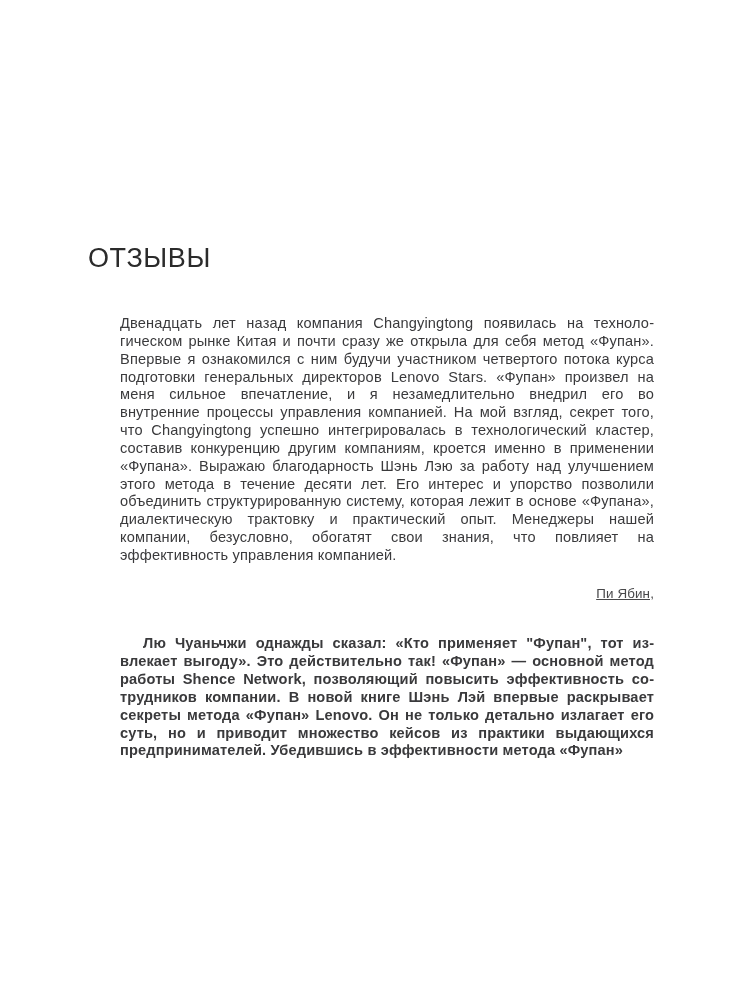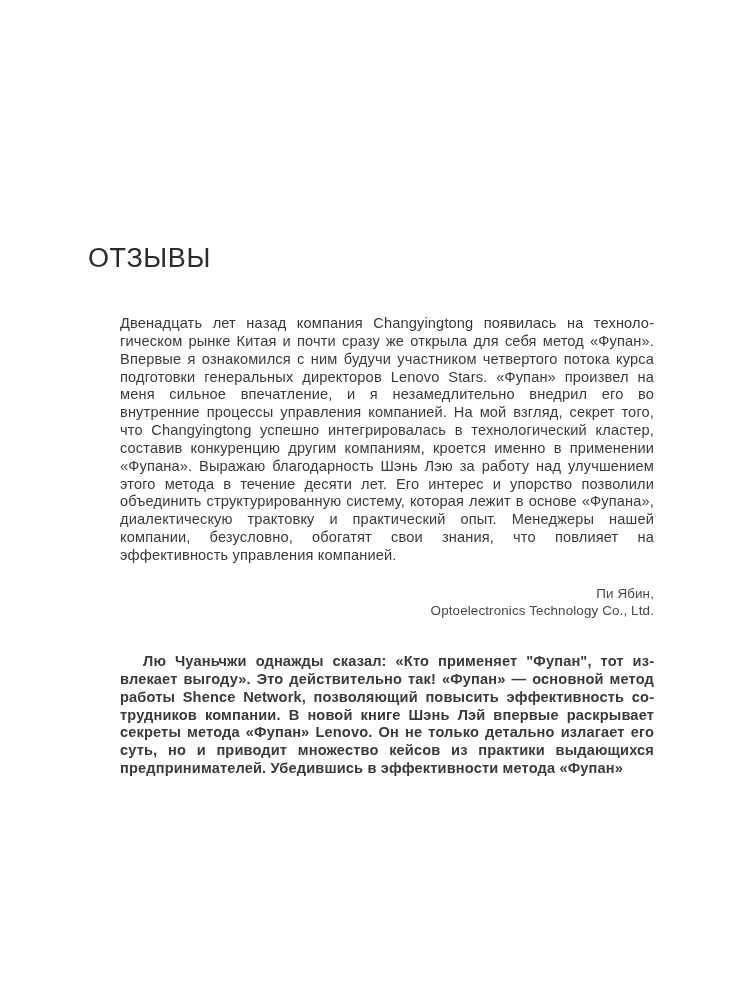--- a/index.html
+++ b/index.html
@@ -76,20 +76,21 @@
     text-align: right;
     font-size: 13.4px;
     line-height: 17.6px;
     color: #48484a;
     letter-spacing: 0.01em;
   }
 
   .attribution .attr-line {
     display: block;
     white-space: nowrap;
+    text-decoration: underline;
   }
 
   .second-para-wrap {
     padding-top: 33px;
     font-weight: bold;
   }
 </style>
 </head>
 <body>
 
@@ -98,21 +99,20 @@
   <div class="content">
 
     <h1 class="page-title">ОТЗЫВЫ</h1>
 
     <div class="body-block">
 
       <p class="para no-indent">Двенадцать лет назад компания Changyingtong появилась на техноло­гическом рынке Китая и почти сразу же открыла для себя метод «Фупан». Впервые я ознакомился с ним будучи участником четвертого потока курса подготовки генеральных директоров Lenovo Stars. «Фу­пан» произвел на меня сильное впечатление, и я незамедлительно внедрил его во внутренние процессы управления компанией. На мой взгляд, секрет того, что Changyingtong успешно интегрировалась в технологический кластер, составив конкуренцию другим компани­ям, кроется именно в применении «Фупана». Выражаю благодарность Шэнь Лэю за работу над улучшением этого метода в течение деся­ти лет. Его интерес и упорство позволили объединить структуриро­ванную систему, которая лежит в основе «Фупана», диалектическую трактовку и практический опыт. Менеджеры нашей компании, безус­ловно, обогатят свои знания, что повлияет на эффективность управ­ления компанией.</p>
 
       <div class="attribution">
         <span class="attr-line">Пи Ябин,</span>
-        <span class="attr-line">Optoelectronics Technology Co., Ltd.</span>
       </div>
 
       <div class="second-para-wrap">
         <p class="para indent">Лю Чуаньчжи однажды сказал: «Кто применяет "Фупан", тот из­влекает выгоду». Это действительно так! «Фупан» — основной метод работы Shence Network, позволяющий повысить эффективность со­трудников компании. В новой книге Шэнь Лэй впервые раскрывает секреты метода «Фупан» Lenovo. Он не только детально излагает его суть, но и приводит множество кейсов из практики выдающихся предпринимателей. Убедившись в эффективности метода «Фупан»</p>
       </div>
 
     </div>
   </div>
 </div>
 

